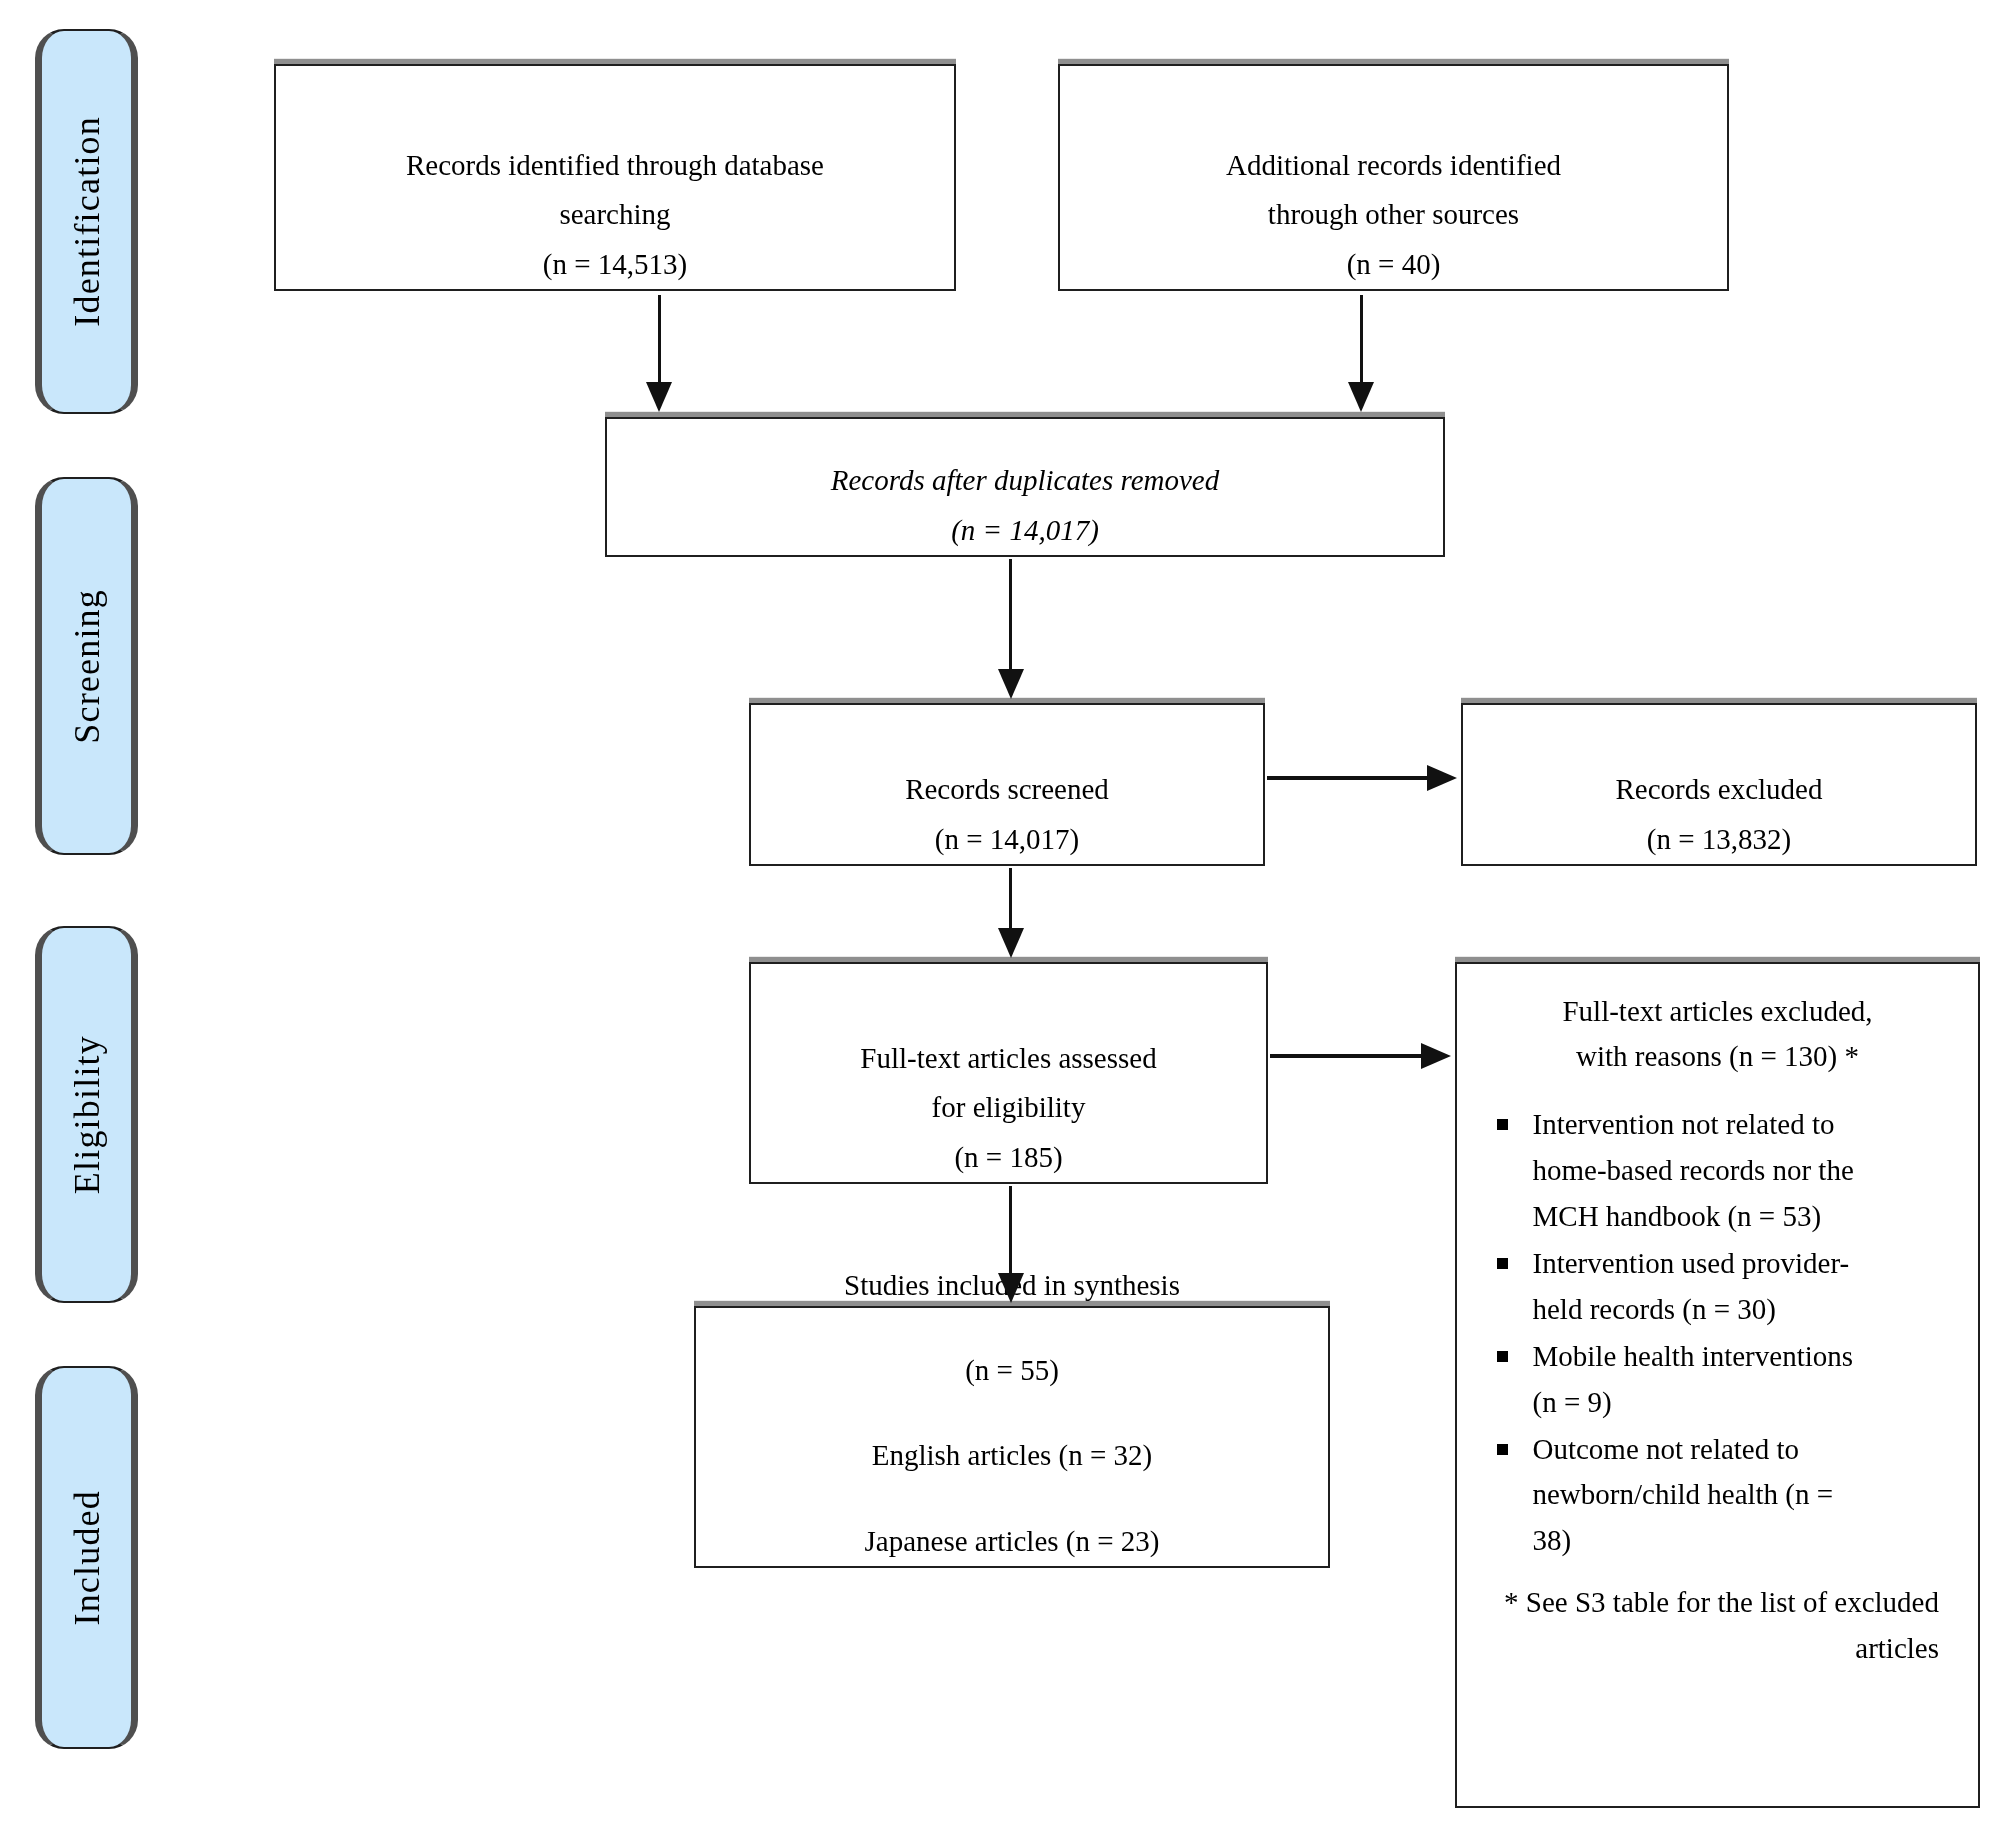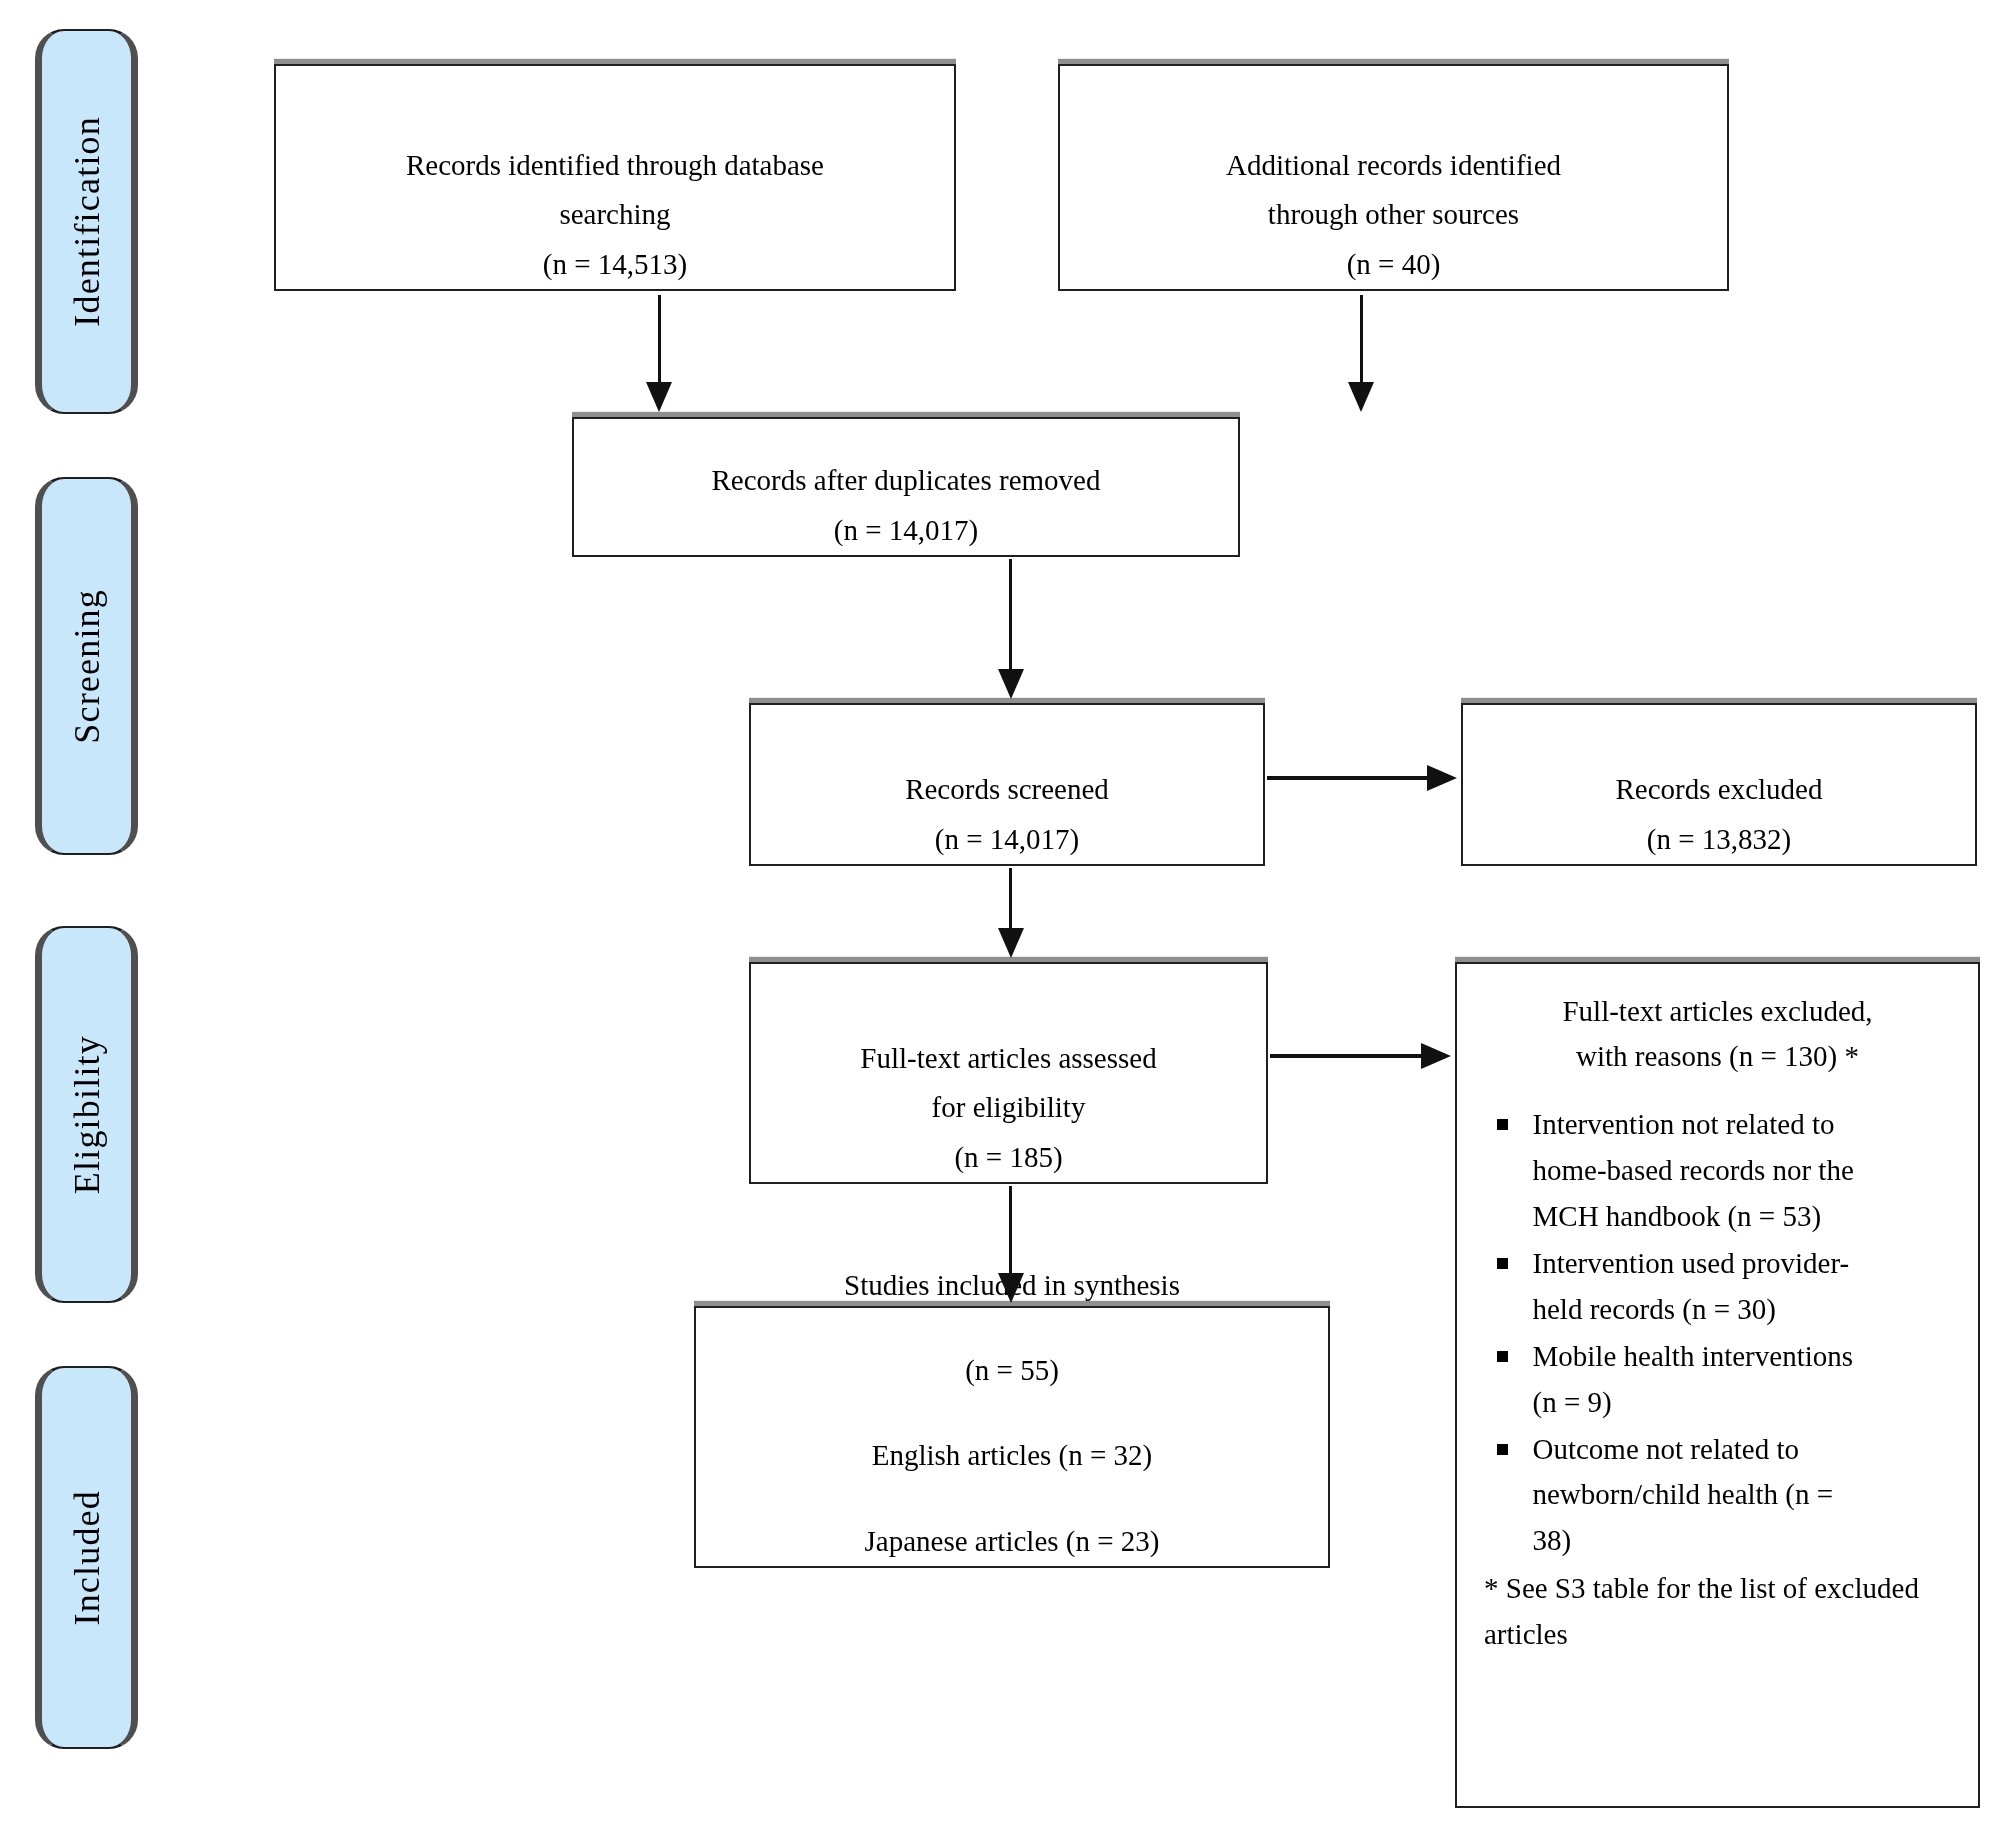--- a/index.html
+++ b/index.html
@@ -47,42 +47,42 @@
     position:absolute;background:#fff;
     border:2.9px solid var(--node-border);
     box-shadow:0 -5.2px 0 0 var(--node-shadow);
     display:flex;flex-direction:column;
     align-items:center;justify-content:flex-end;
     text-align:center;
     font-size:29px;line-height:1.7;
   }
   .a{left:274px;top:64px;width:682px;height:227px;}
   .b{left:1058px;top:64px;width:671px;height:227px;}
-  .c{left:572px;top:417px;width:668px;height:140px;}
+  .c{left:605px;top:417px;width:840px;height:140px;font-style:italic;}
   .d{left:749px;top:703px;width:516px;height:163px;}
   .e{left:1461px;top:703px;width:516px;height:163px;}
   .f{left:749px;top:962px;width:519px;height:222px;}
   .g{left:694px;top:1306px;width:636px;height:262px;gap:36px;}
 
   .h{
     left:1455px;top:962px;width:525px;height:846px;
     align-items:stretch;justify-content:flex-start;
     text-align:left;padding:24.5px 27px 17.5px 27px;
     font-size:29px;line-height:1.58;
   }
   .h-title{text-align:center;margin-bottom:19px;}
   .bullets{margin-top:2px;}
   .bullet-row{display:flex;margin:1.2px 0;}
   .bullet-marker{
     flex:0 0 auto;width:11px;height:11px;
     background:var(--text);
     margin:17px 24.5px 0 13px;
   }
   .bullet-text{max-width:327px;}
-  .footnote{margin-top:1px;max-width:455px;}
+  .footnote{margin-top:15px;max-width:455px;text-align:right;}
 
   
   .aline-v{position:absolute;width:2.9px;background:var(--arrow);}
   .ahead-down{
     position:absolute;width:0;height:0;
     border-left:13px solid transparent;
     border-right:13px solid transparent;
     border-top:30px solid var(--arrow);
   }
   .aline-h{position:absolute;height:3.5px;background:var(--arrow);}

